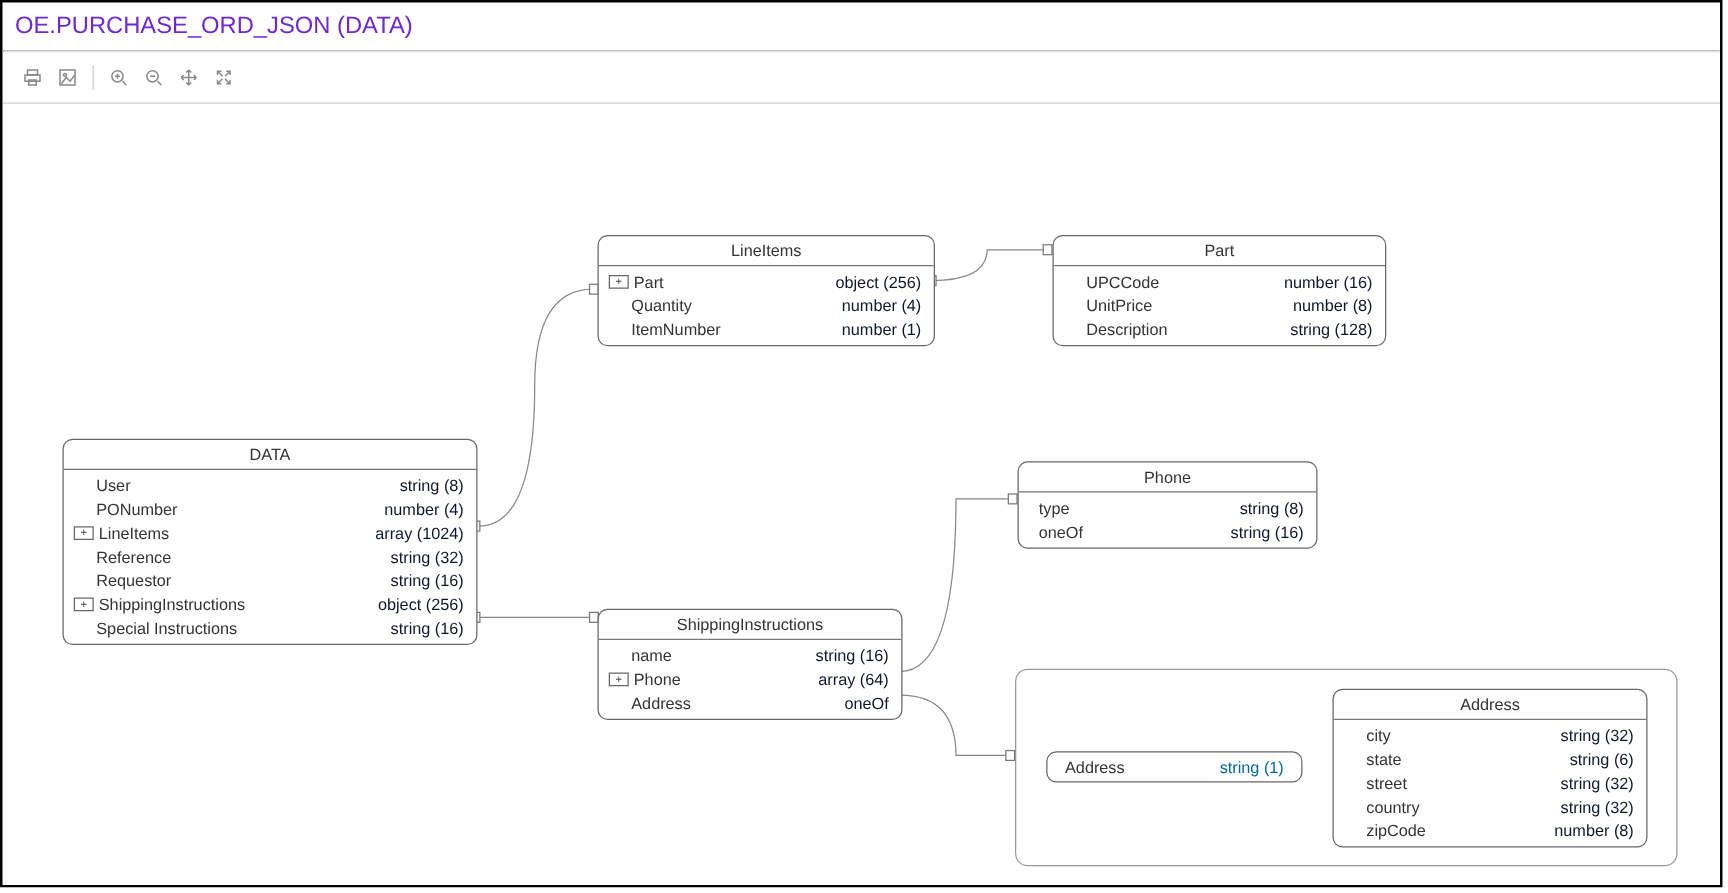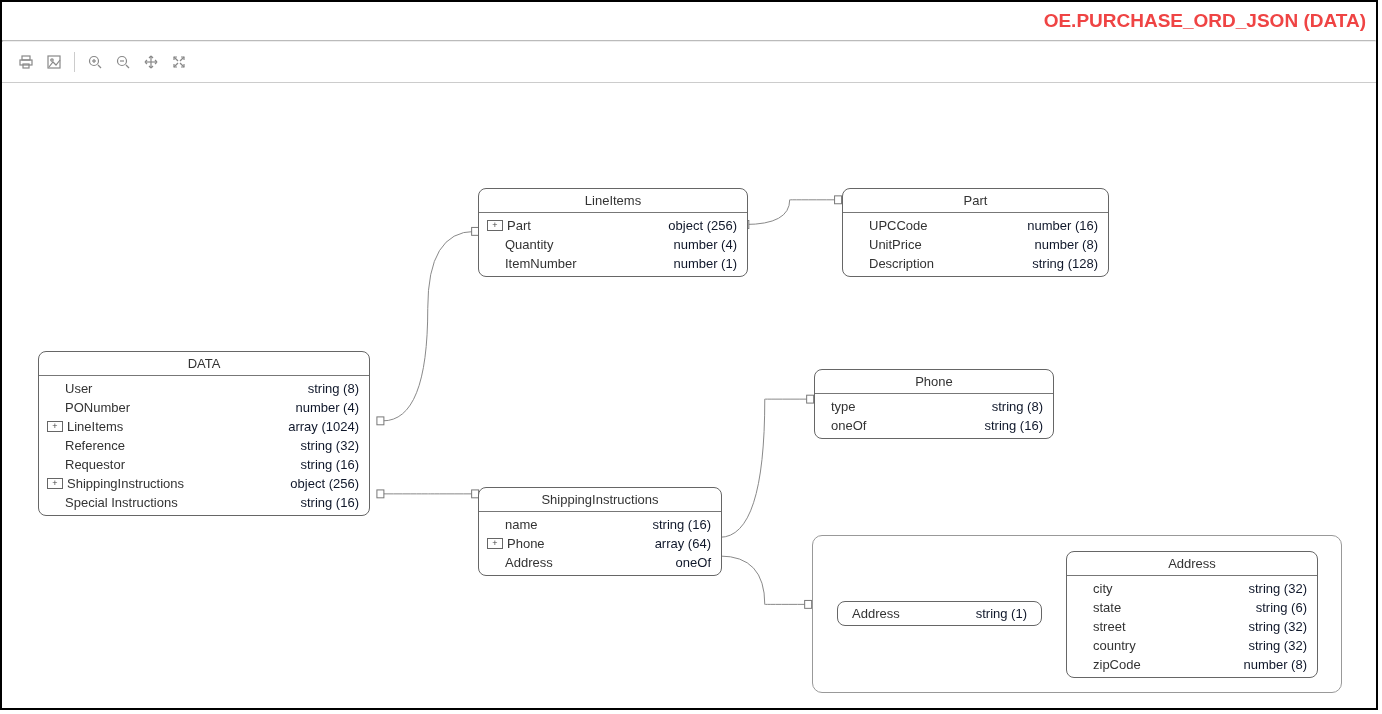--- a/index.html
+++ b/index.html
@@ -1,17 +1,17 @@
 <!DOCTYPE html>
 <html><head>
 <meta charset="utf-8">
 <style>
   html,body{margin:0;padding:0;font-family:"Segoe UI",Arial,sans-serif;font-size:13px;color:#333;background:#fff;}
   .frame{border:2px solid #000;width:1378px;height:710px;box-sizing:border-box;position:relative;overflow:hidden;}
-  .title{font-size:19px;padding:8px 10px 8px 10px;color:#ef4444;font-weight:700;text-align:right;}
+  .title{font-size:19px;padding:8px 10px 8px 10px;color:#6d28d9;font-weight:400;}
   .titlebar-sep{border-top:1px solid #bbb;margin:0;}
   .toolbar{display:flex;align-items:center;gap:0;padding:8px 10px;border-bottom:1px solid #ccc;}
   .tbtn{width:28px;height:24px;display:flex;align-items:center;justify-content:center;color:#888;cursor:pointer;}
   .tbtn svg{stroke:#888;fill:none;stroke-width:1.2;}
   .tsep{width:1px;height:20px;background:#ccc;margin:0 6px;}
   .canvas{position:absolute;left:0;right:0;top:109px;bottom:0;}
   svg.conn{position:absolute;left:0;top:0;width:100%;height:100%;pointer-events:none;}
   svg.conn path{stroke:#888;fill:none;stroke-width:1;}
   svg.conn .cap{stroke:#777;fill:#fff;stroke-width:1;}
 
@@ -19,21 +19,21 @@
   .entity .hdr{text-align:center;padding:4px 8px;border-bottom:1px solid #777;font-size:13px;color:#333;}
   .entity .rows{padding:3px 0;}
   .erow{display:flex;align-items:center;padding:1px 10px 1px 8px;line-height:17px;}
   .erow .exp{width:14px;height:14px;flex:0 0 14px;margin-right:4px;display:flex;align-items:center;justify-content:center;}
   .erow .exp.box{border:1px solid #666;width:9px;height:9px;font-size:9px;line-height:7px;color:#444;}
   .erow .nm{flex:0 0 auto;color:#333;}
   .erow .sp{flex:1 1 auto;}
   .erow .ty{color:#0f172a;}
   .mini{position:absolute;border:1px solid #666;border-radius:8px;background:#fff;display:flex;align-items:center;padding:4px 14px;gap:40px;}
   .mini .nm{color:#333;}
-  .mini .ty{color:#0f172a;}
+  .mini .ty{color:#0369a1;}
   .group{position:absolute;border:1px solid #999;border-radius:10px;}
 </style>
 </head>
 <body>
 
 <div class="frame">
   <div class="title">OE.PURCHASE_ORD_JSON (DATA)</div>
   <hr class="titlebar-sep">
   <div class="toolbar">
     <div class="tbtn">
@@ -101,21 +101,21 @@
 
       <path d="M 720 432 Q 765 432 765 292 Q 765 292 810 292"></path>
       <rect class="cap" x="714" y="428" width="7" height="8"></rect>
       <rect class="cap" x="807" y="288" width="7" height="8"></rect>
 
       <path d="M 720 451 Q 765 451 765 500 Q 765 500 808 500"></path>
       <rect class="cap" x="714" y="447" width="7" height="8"></rect>
       <rect class="cap" x="805" y="496" width="7" height="8"></rect>
     </svg>
 
-    <div class="entity" style="left:36px;top:240px;width:330px;">
+    <div class="entity" style="left:48px;top:240px;width:330px;">
       <div class="hdr">DATA</div>
       <div class="rows">
         <div class="erow">
             <span class="exp"></span>
             <span class="nm">User</span>
             <span class="sp"></span>
             <span class="ty">string (8)</span>
           </div>
         <div class="erow">
             <span class="exp"></span>

